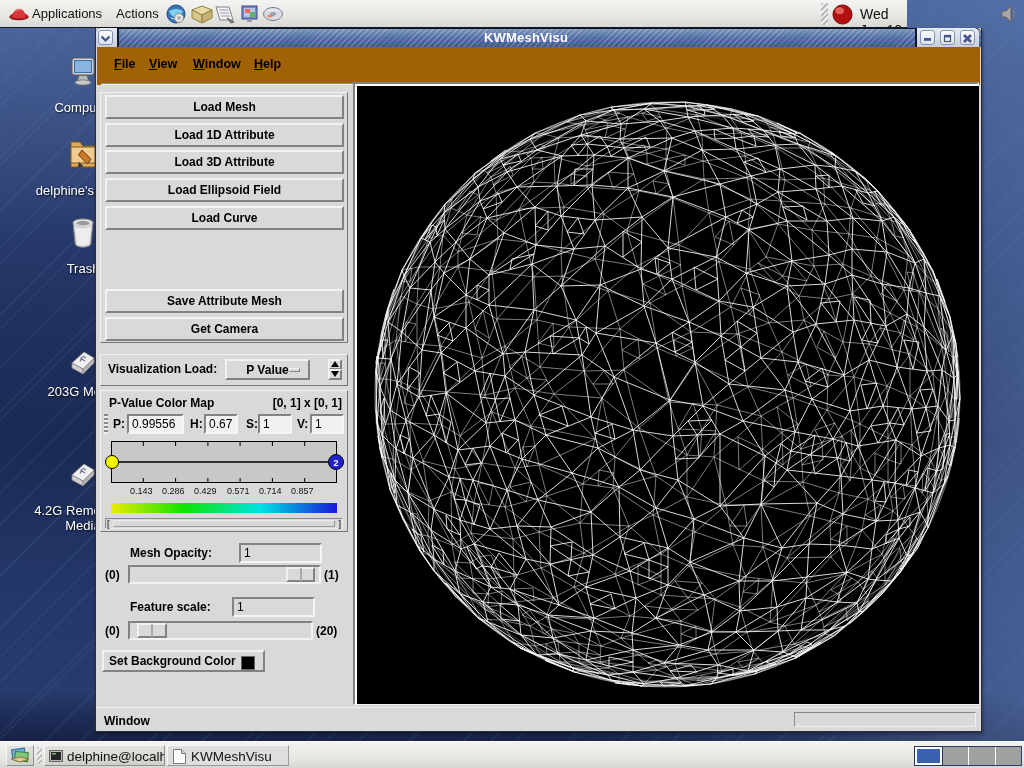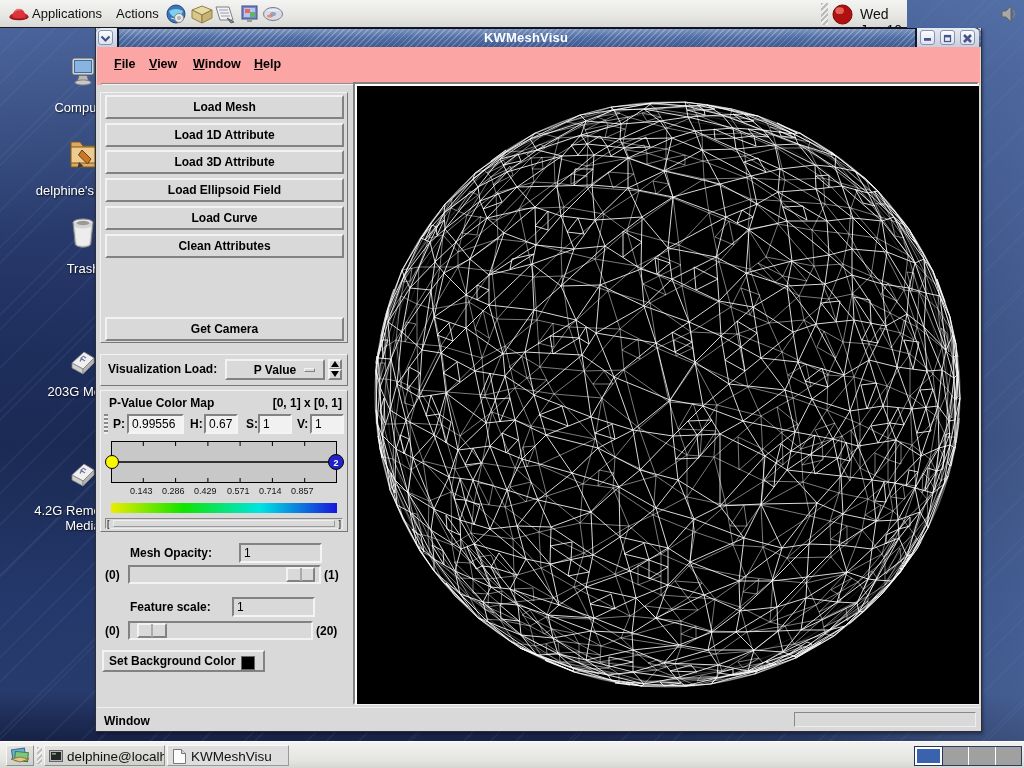--- a/index.html
+++ b/index.html
@@ -21,21 +21,21 @@
 #win{position:absolute;left:95px;top:28px;width:887px;height:704px;background:#d9d9d9;border:1px solid #2f2f33;border-top:none;box-shadow:1px 2px 3px rgba(0,0,20,0.4)}
 #titlebar{position:absolute;left:0;top:0;width:885px;height:19px;
  background-image:linear-gradient(to bottom, rgba(255,255,255,0.30), rgba(255,255,255,0.05) 45%, rgba(0,0,30,0.12)),
  repeating-linear-gradient(135deg,#47689f 0 3px,#7389bb 3px 4.2px);
  border-top:1px solid #0c1228;border-radius:5px 5px 0 0}
 #titletext{position:absolute;left:0;top:2px;width:860px;text-align:center;font-size:13px;font-weight:bold;color:#fff;letter-spacing:0.2px}
 #menutab{position:absolute;left:0;top:0;width:23px;height:19px;background:linear-gradient(to bottom,#e7eaf1,#c9cfdd);border-right:2px solid #10182e;border-radius:5px 0 0 0}
 .tbbtn{position:absolute;top:2px;width:15px;height:15px;background:linear-gradient(to bottom,#fbfcfe,#dde2ee);border:1px solid #8494b6;border-radius:3px}
 #btnbox{position:absolute;right:2px;top:0;width:64px;height:19px;background:linear-gradient(to bottom,#e7eaf1,#c9cfdd);border-left:2px solid #10182e;border-radius:0 5px 0 0}
 
-#menubar{position:absolute;left:1px;top:19px;width:883px;height:38px;background:#fca5a5}
+#menubar{position:absolute;left:1px;top:19px;width:883px;height:38px;background:#a16207}
 .mitem{position:absolute;top:10px;font-size:12.5px;font-weight:bold;color:#000}
 .mitem u{text-decoration:underline}
 .groove{border:1px solid;border-color:#8d8d8d #f4f4f4 #f4f4f4 #8d8d8d}
 .raised{border:2px solid;border-color:#f2f2f2 #828282 #828282 #f2f2f2;background:#d9d9d9}
 .raised1{border:1px solid;border-color:#f2f2f2 #777 #777 #f2f2f2;background:#d9d9d9}
 .sunken{border:2px solid;border-color:#828282 #f2f2f2 #f2f2f2 #828282;background:#d9d9d9}
 .btn{position:absolute;left:9px;width:239px;height:24px;font-size:12px;font-weight:bold;color:#000;text-align:center;line-height:21px}
 .blab{font-size:12px;font-weight:bold;color:#000;position:absolute}
 .entry{position:absolute;border:2px solid;border-color:#838383 #f4f4f4 #f4f4f4 #838383;background:#f1f1f1;font-size:12px;color:#000;line-height:16px;padding-left:3px}
 
@@ -182,26 +182,26 @@
 <div class="mitem" style="left:157px"><u>H</u>elp</div>
 <div style="position:absolute;left:4px;top:36px;width:875px;height:2px" class="groove"></div>
 </div>
 
 <div class="abs raised1" style="left:4px;top:64px;width:248px;height:251px"></div>
 <div class="abs raised btn" style="top:67px">Load Mesh</div>
 <div class="abs raised btn" style="top:95px">Load 1D Attribute</div>
 <div class="abs raised btn" style="top:122px">Load 3D Attribute</div>
 <div class="abs raised btn" style="top:178px">Load Curve</div>
 <div class="abs raised btn" style="top:150px">Load Ellipsoid Field</div>
-<div class="abs raised btn" style="top:206px">Clean Attributes</div>
+<div class="abs raised btn" style="top:261px">Save Attribute Mesh</div>
 <div class="abs raised btn" style="top:289px">Get Camera</div>
 
 <div class="abs raised1" style="left:4px;top:326px;width:248px;height:32px"></div>
 <div class="blab" style="left:12px;top:334px">Visualization Load:</div>
-<div class="abs raised" style="left:129px;top:331px;width:100px;height:21px;text-align:center;font-size:12px;font-weight:bold;line-height:18px">P Value
+<div class="abs raised" style="left:129px;top:331px;width:85px;height:21px;text-align:center;font-size:12px;font-weight:bold;line-height:18px">P Value
 <div class="abs" style="right:8px;top:7px;width:11px;height:4px;border:1px solid;border-color:#f2f2f2 #828282 #828282 #f2f2f2;background:#d9d9d9"></div></div>
 <div class="abs raised" style="left:232px;top:331px;width:14px;height:11px;text-align:center"><svg width="8" height="6" viewBox="0 0 8 6" style="vertical-align:top">
           <path d="M4 0 L8 6 L0 6z" fill="#000"></path>
         </svg></div>
 <div class="abs raised" style="left:232px;top:341px;width:14px;height:11px;text-align:center"><svg width="8" height="6" viewBox="0 0 8 6" style="vertical-align:top">
           <path d="M0 0 L8 0 L4 6z" fill="#000"></path>
         </svg></div>
 
 <div class="abs raised1" style="left:4px;top:362px;width:248px;height:142px"></div>
 <div class="blab" style="left:13px;top:368px">P-Value Color Map</div>

